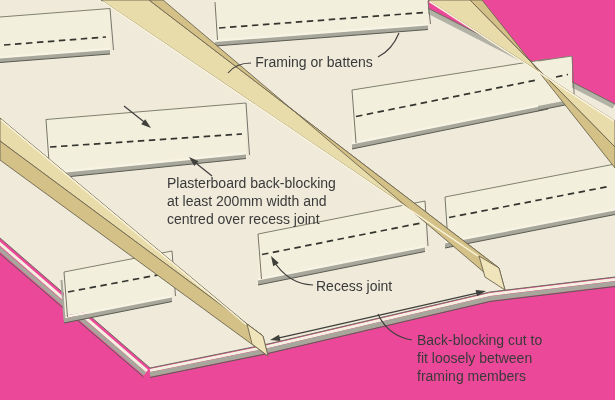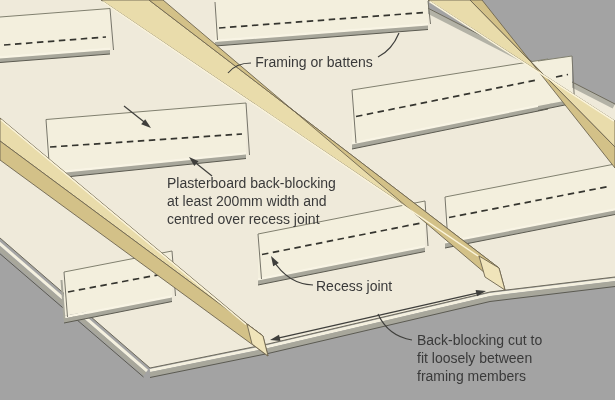--- a/index.html
+++ b/index.html
@@ -1,16 +1,16 @@
 <!DOCTYPE html>
 <html><head>
 <meta charset="utf-8">
 <style>
   html,body{margin:0;padding:0;background:#ffffff;}
-  #stage{position:relative;width:615px;height:400px;background:#a3a3a3;overflow:hidden;
+  #stage{position:relative;width:615px;height:400px;background:#ec4899;overflow:hidden;
          font-family:"Liberation Sans", sans-serif;}
   svg{position:absolute;left:0;top:0;display:block;}
   text{font-family:"Liberation Sans", sans-serif;fill:#3a3a3a;font-size:14px;}
 </style>
 </head>
 <body>
 
 <div id="stage">
 <svg width="615" height="400" viewBox="0 0 615 400">
 

